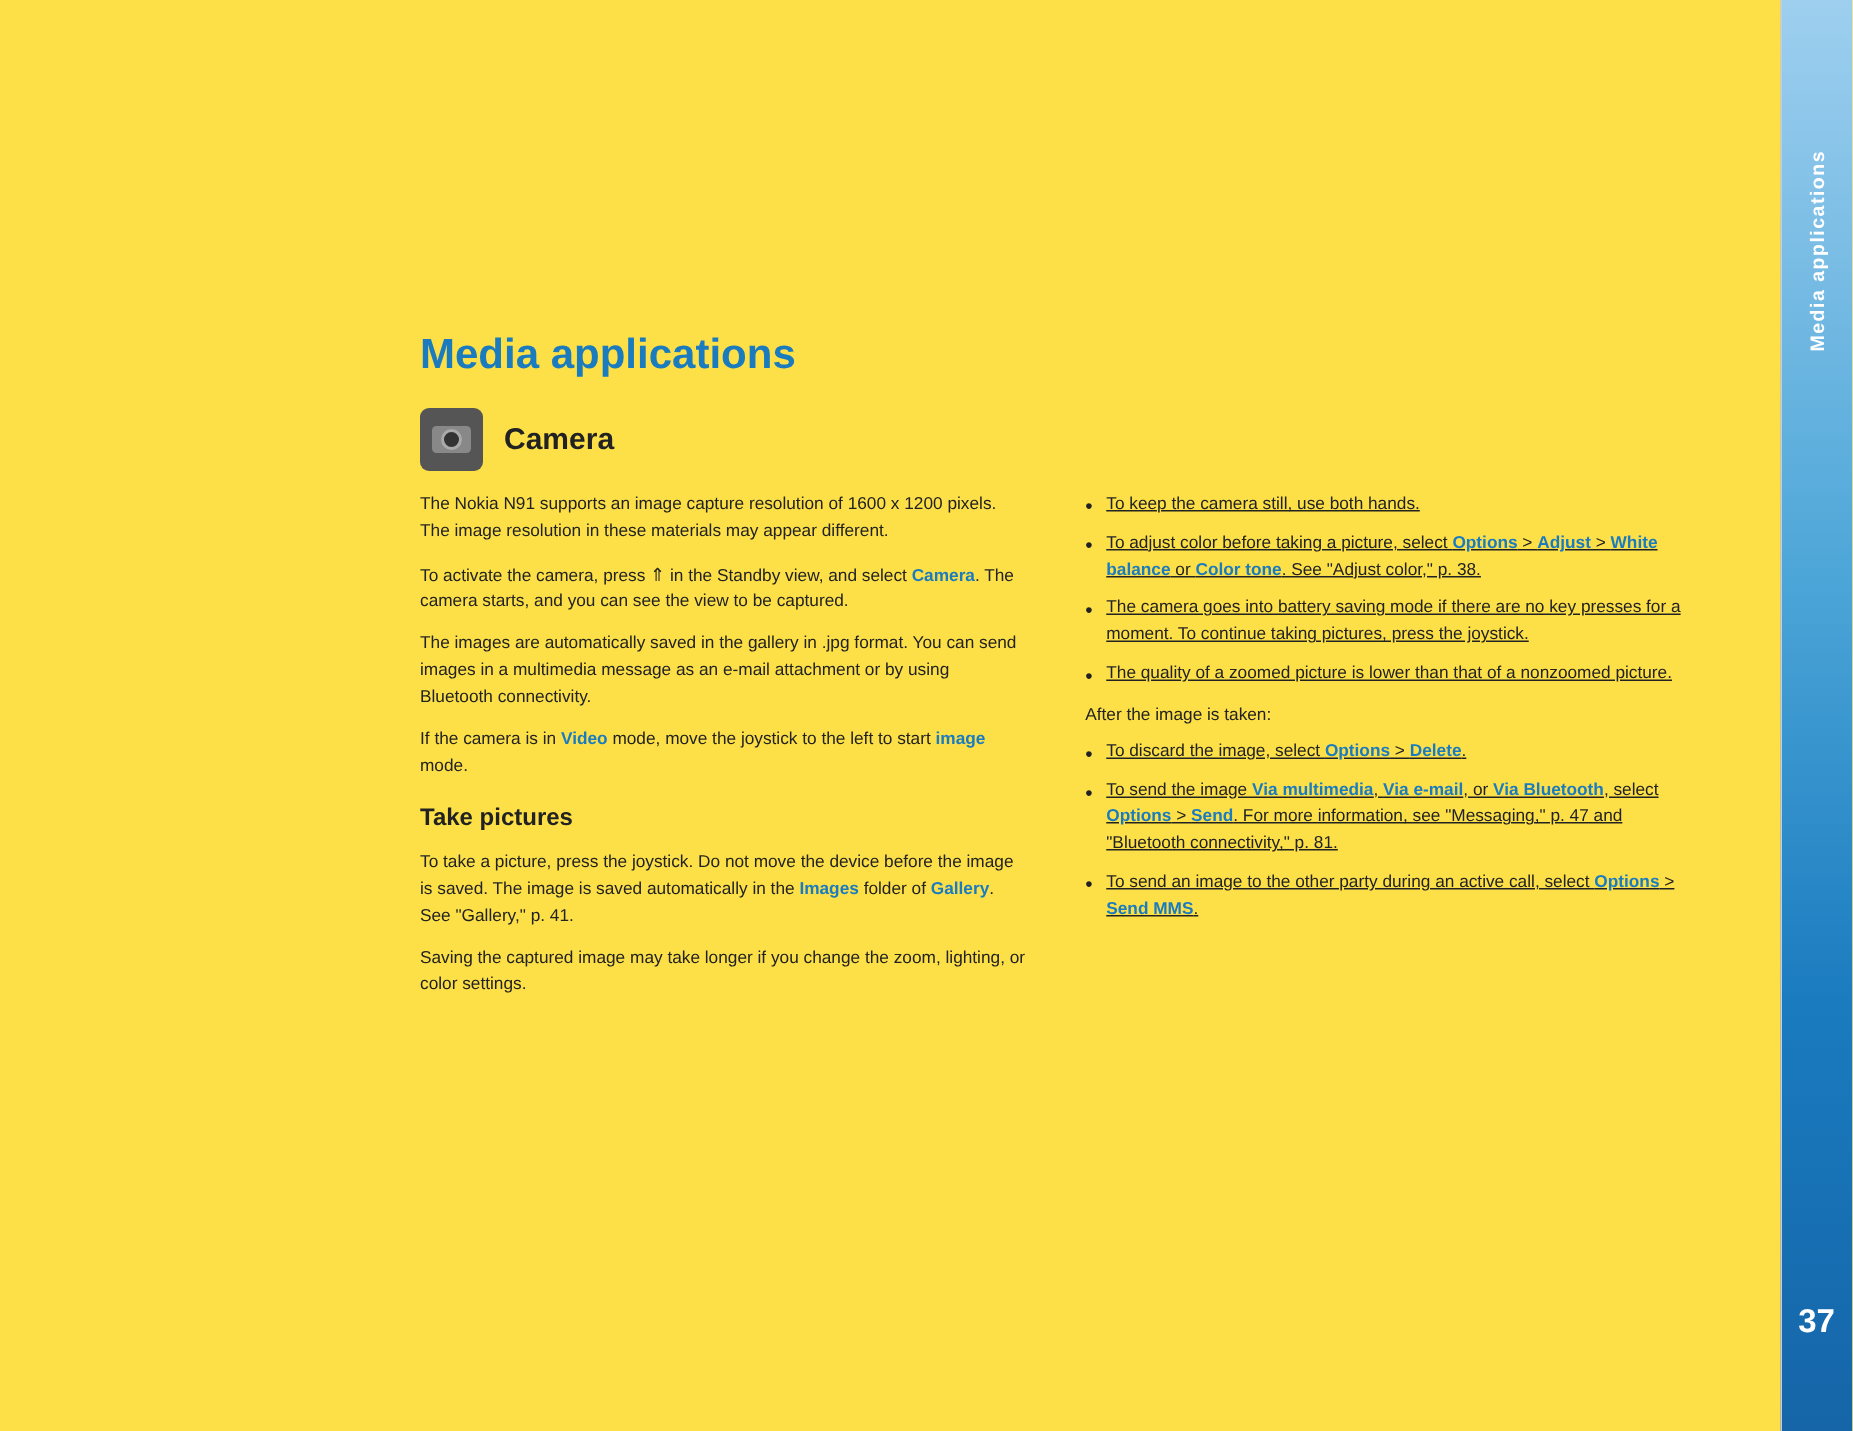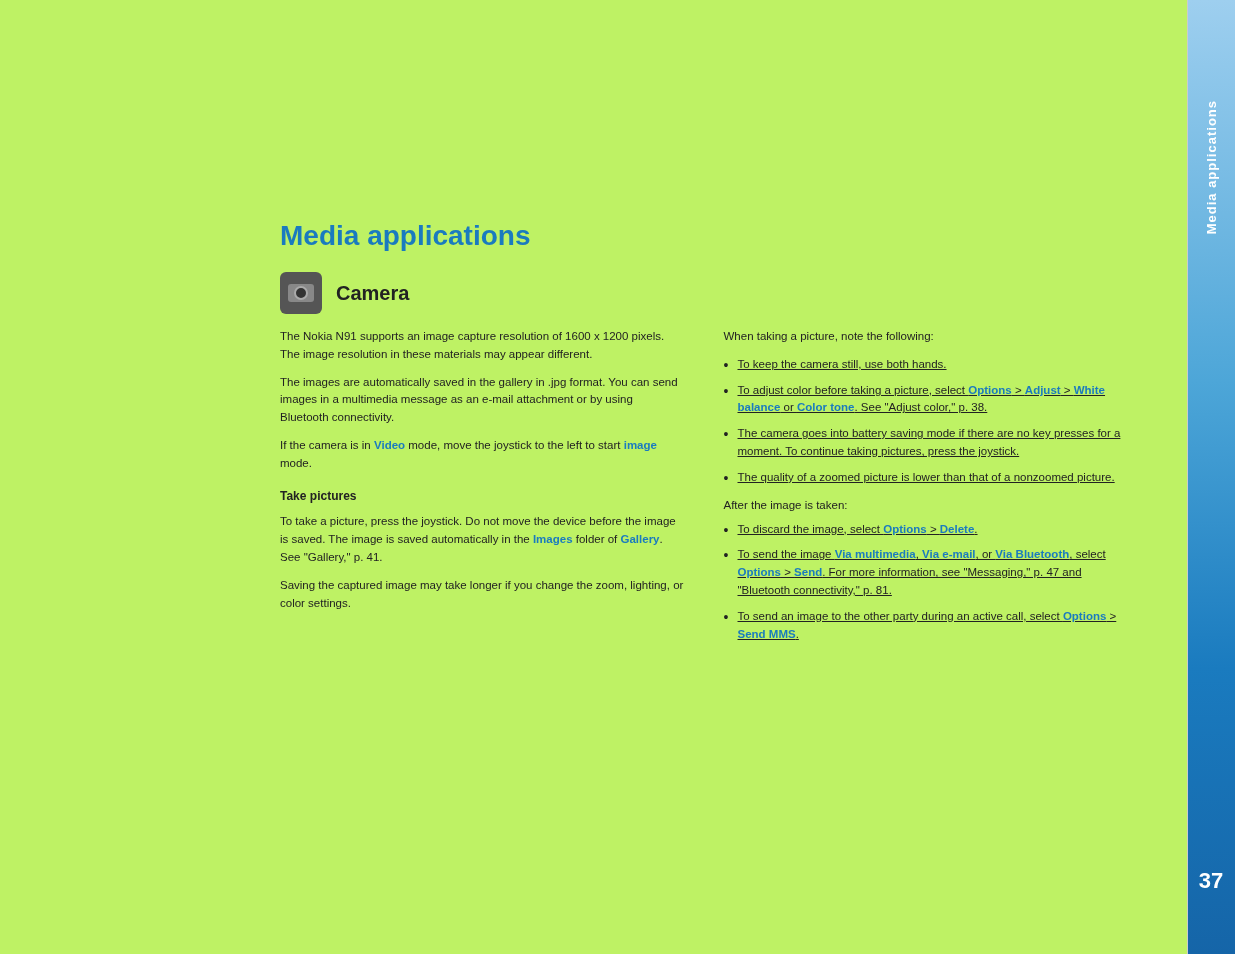--- a/index.html
+++ b/index.html
@@ -11,21 +11,21 @@
       font-family: 'Arial', sans-serif;
       font-size: 12px;
       color: #222;
       overflow: hidden;
       position: relative;
     }
 
     .page-container {
       width: 1235px;
       height: 954px;
-      background: #bef264;
+      background: #fde047;
       position: relative;
       display: flex;
     }
 
     .main-content {
       flex: 1;
       padding: 220px 60px 60px 280px;
       position: relative;
     }
 
@@ -142,21 +142,21 @@
       line-height: 1.55;
     }
 
     .link-blue {
       color: #1a7bbf;
       font-weight: bold;
       text-decoration: none;
     }
 
     .subsection-title {
-      font-size: 12px;
+      font-size: 16px;
       font-weight: bold;
       color: #222;
       margin: 14px 0 8px 0;
     }
 
     ul.bullet-list {
       list-style: none;
       padding: 0;
       margin: 0 0 10px 0;
     }
@@ -197,38 +197,40 @@
     <div class="camera-header">
       <div class="camera-icon-box"></div>
       <span class="camera-title">Camera</span>
     </div>
 
     <div class="content-columns">
 
       <div class="left-column">
         <p>The Nokia N91 supports an image capture resolution of 1600 x 1200 pixels. The image resolution in these materials may appear different.</p>
 
+        <p>
+          <span>To activate the camera, press </span><span style="font-size:12px;">⇑</span><span> in the Standby view, and select </span><span class="link-blue">Camera</span><span>. The camera starts, and you can see the view to be captured.</span>
+        </p>
 
         <p>The images are automatically saved in the gallery in .jpg format. You can send images in a multimedia message as an e-mail attachment or by using Bluetooth connectivity.</p>
 
         <p>
           <span>If the camera is in </span><span class="link-blue">Video</span><span> mode, move the joystick to the left to start </span><span class="link-blue">image</span><span> mode.</span>
         </p>
 
         <h2 class="subsection-title">Take pictures</h2>
 
         <p>
           <span>To take a picture, press the joystick. Do not move the device before the image is saved. The image is saved automatically in the </span><span class="link-blue">Images</span><span> folder of </span><span class="link-blue">Gallery</span><span>. See "Gallery," p. 41.</span>
         </p>
 
         <p>Saving the captured image may take longer if you change the zoom, lighting, or color settings.</p>
       </div>
 
       <div class="right-column">
-        <p>When taking a picture, note the following:</p>
 
         <ul class="bullet-list">
           <li>To keep the camera still, use both hands.</li>
 
           <li>
             <span>To adjust color before taking a picture, select </span><span class="link-blue">Options</span><span> &gt; </span><span class="link-blue">Adjust</span><span> &gt; </span><span class="link-blue">White balance</span><span> or </span><span class="link-blue">Color tone</span><span>. See "Adjust color," p. 38.</span>
           </li>
 
           <li>The camera goes into battery saving mode if there are no key presses for a moment. To continue taking pictures, press the joystick.</li>
 

